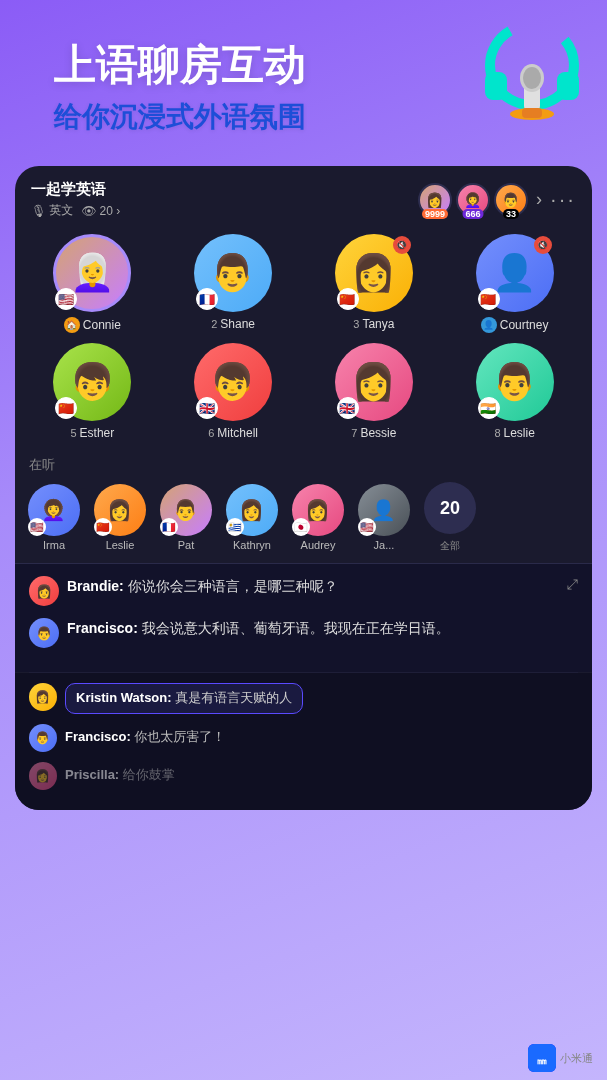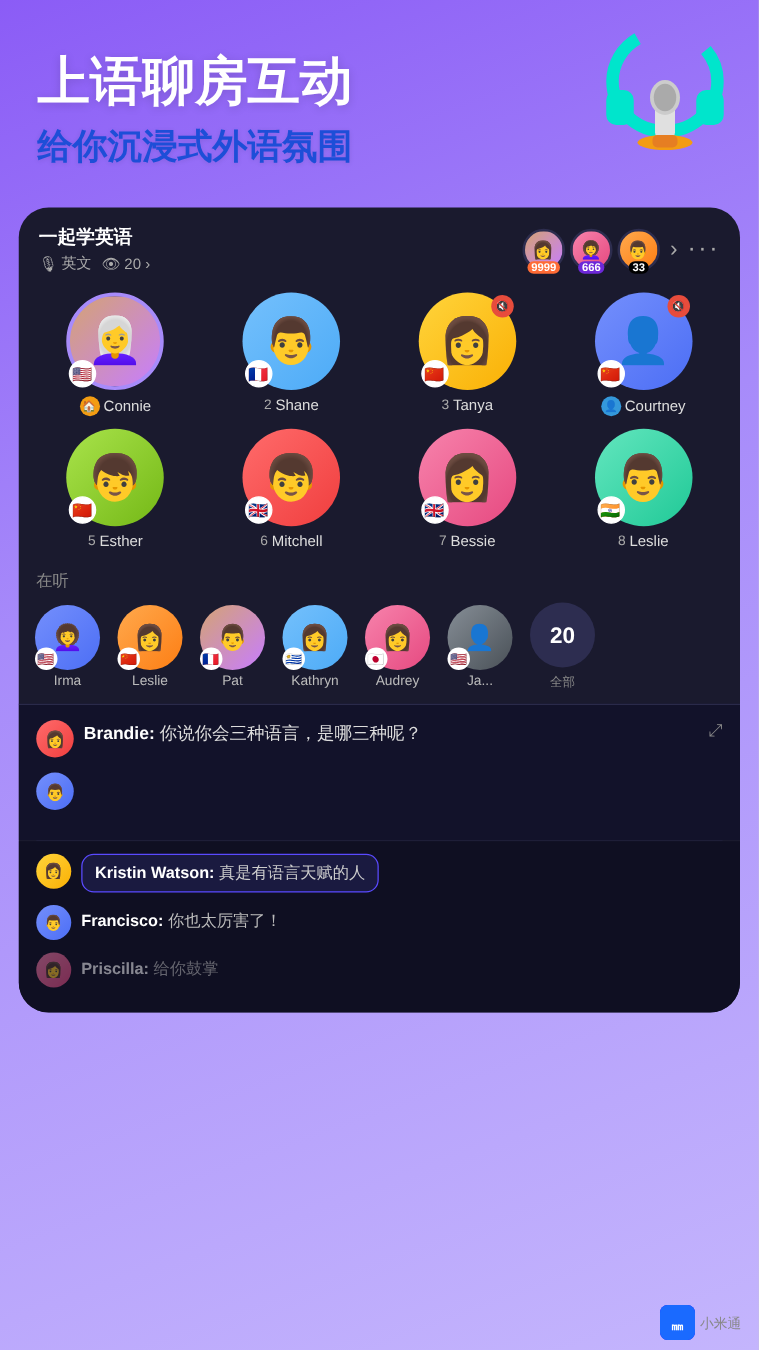--- a/index.html
+++ b/index.html
@@ -9,20 +9,21 @@
       overflow: hidden;
       font-family: -apple-system, 'PingFang SC', 'Helvetica Neue', sans-serif;
       background: linear-gradient(160deg, #8b5cf6 0%, #a78bfa 40%, #c4b5fd 100%);
       position: relative;
     }
 
     
     .header-area {
       padding: 40px 16px 20px 30px;
       position: relative;
+      margin-left: 24px;
     }
     .main-title {
       font-size: 42px;
       font-weight: 900;
       color: #fff;
       line-height: 1.2;
       text-shadow: 0 2px 8px rgba(0,0,0,0.15);
     }
     .sub-title {
       font-size: 28px;
@@ -635,20 +636,24 @@
     <div class="chat-message">
       <div class="chat-avatar face-6">👩</div>
       <div class="chat-text">
         <span class="sender">Brandie: </span>
         <span>你说你会三种语言，是哪三种呢？</span>
       </div>
     </div>
 
     <div class="chat-message">
       <div class="chat-avatar face-9">👨</div>
+      <div class="chat-text">
+        <span class="sender">Francisco: </span>
+        <span>我会说意大利语、葡萄牙语。我现在正在学日语。</span>
+      </div>
     </div>
   </div>
 
   <div class="divider"></div>
 
   <div class="lower-chat">
 
     <div class="lower-msg">
       <div class="chat-avatar face-3" style="width:28px;height:28px;font-size:12px;flex-shrink:0;border-radius:50%;display:flex;align-items:center;justify-content:center;background:linear-gradient(135deg,#ffd43b,#fab005);">👩</div>
       <div class="highlighted-msg" style="background:#1a1a40;border:1.5px solid #5a4aff;border-radius:10px;padding:5px 10px;color:#ccc;font-size:13px;line-height:1.4;">

